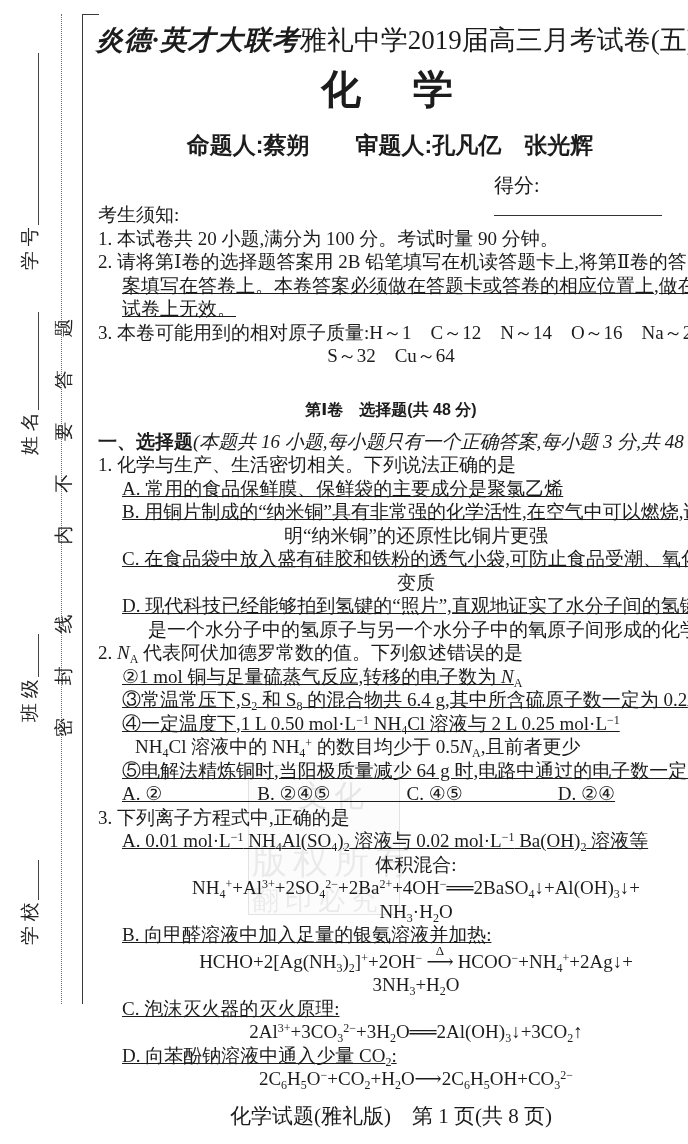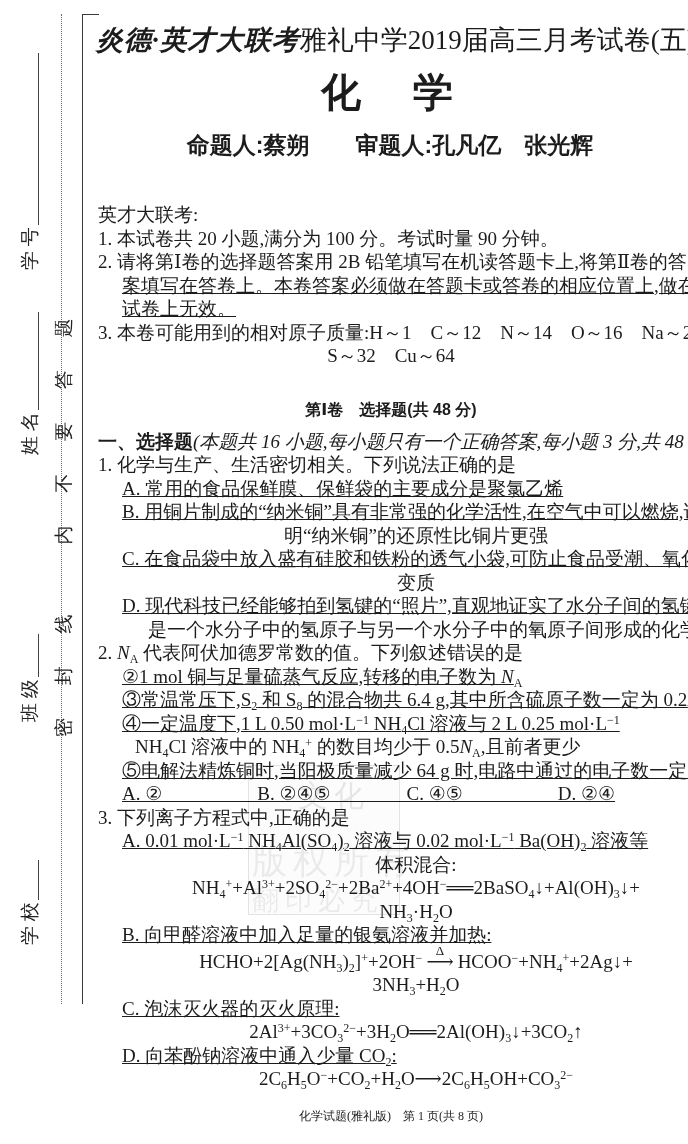--- a/index.html
+++ b/index.html
@@ -19,21 +19,21 @@
           border:1px solid #e3e3e3;background:rgba(0,0,0,0.012);z-index:0;}
   .wm-t{position:absolute;z-index:0;font-weight:normal;letter-spacing:6px;color:rgba(0,0,0,0.09);}
   .wm-1{left:298px;top:776px;font-size:30px;}
   .wm-2{left:252px;top:838px;font-size:35px;color:rgba(0,0,0,0.07);}
   .wm-3{left:252px;top:882px;font-size:27px;color:rgba(0,0,0,0.07);}
   
   .hdr{position:absolute;left:96px;top:24px;width:588px;z-index:1;}
   .hd1{font-size:27px;line-height:33px;text-align:center;white-space:nowrap;}
   .brand{font-weight:bold;font-style:italic;letter-spacing:1px;}
   .subject{font-size:40px;line-height:46px;font-weight:bold;text-align:center;margin-top:13px;
-           font-family:Liberation Serif, serif;letter-spacing:6px;}
+           font-family:Liberation Mono, monospace;letter-spacing:6px;}
   .setters{font-size:23px;line-height:28px;font-weight:bold;text-align:center;margin-top:15px;
            font-family:"Liberation Sans","DejaVu Sans",sans-serif;}
   .score{margin-top:14px;padding-left:398px;font-size:20px;line-height:24px;}
   .score-blank{display:inline-block;width:168px;height:16px;border-bottom:1px solid #333;}
   
   .bodyc{position:absolute;left:98px;top:203px;width:586px;z-index:1;}
   .ln{font-size:19px;line-height:23.5px;white-space:nowrap;}
   .l1{padding-left:24px;text-decoration:underline;}
   .l2{padding-left:37px;}
   .l3{padding-left:50px;text-align:center;}
@@ -42,21 +42,21 @@
        font-size:16px;line-height:30px;margin:27px 0 5px;}
   .sp{padding-top:3px;}
   .hei{font-family:"Liberation Sans","DejaVu Sans",sans-serif;font-weight:bold;}
   .kai{font-style:italic;}
   sub{font-size:12px;line-height:0;vertical-align:-4px;}
   sup{font-size:12px;line-height:0;vertical-align:6px;}
   .da{position:relative;display:inline-block;padding:0 4px;}
   .da .dl{position:absolute;left:50%;top:-11px;transform:translateX(-50%);font-size:13px;}
   
   .footer{position:absolute;left:98px;top:1104px;width:586px;text-align:center;
-          font-size:12px;line-height:24px;z-index:1;}
+          font-size:21px;line-height:24px;z-index:1;}
 </style>
 </head>
 <body>
 
 <div class="page">
 
   <div class="wm-box"></div>
   <div class="wm-t wm-1">文化</div>
   <div class="wm-t wm-2">版权所有</div>
   <div class="wm-t wm-3">翻印必究</div>
@@ -80,24 +80,27 @@
   <div class="rot" style="left:52px;top:737px;width:436px;">
     <span class="seal-s1">密 封 线</span><span class="seal-s2">内 不 要 答 题</span>
   </div>
 
   <div class="hdr">
     <div class="hd1">
       <span class="brand">炎德·英才大联考</span><span>雅礼中学2019届高三月考试卷(五)</span>
     </div>
     <div class="subject">化　学</div>
     <div class="setters">命题人:蔡朔　　审题人:孔凡亿　张光辉</div>
+    <div class="score">
+      <span>得分:</span><span class="score-blank"></span>
+    </div>
   </div>
 
   <div class="bodyc">
-      <div class="ln">英才大联考:</div>
+      <div class="ln">考生须知:</div>
       <div class="ln">1. 本试卷共 20 小题,满分为 100 分。考试时量 90 分钟。</div>
       <div class="ln">2. 请将第Ⅰ卷的选择题答案用 2B 铅笔填写在机读答题卡上,将第Ⅱ卷的答</div>
       <div class="ln l1">案填写在答卷上。本卷答案必须做在答题卡或答卷的相应位置上,做在</div>
       <div class="ln l1">试卷上无效。</div>
       <div class="ln">3. 本卷可能用到的相对原子质量:H～1　C～12　N～14　O～16　Na～23</div>
       <div class="ln ctr">S～32　Cu～64</div>
       <div class="ln sec">第Ⅰ卷　选择题(共 48 分)</div>
       <div class="ln"><span class="hei">一、选择题</span><span class="kai">(本题共 16 小题,每小题只有一个正确答案,每小题 3 分,共 48 分)</span></div>
       <div class="ln">1. 化学与生产、生活密切相关。下列说法正确的是</div>
       <div class="ln l1">A. 常用的食品保鲜膜、保鲜袋的主要成分是聚氯乙烯</div>

